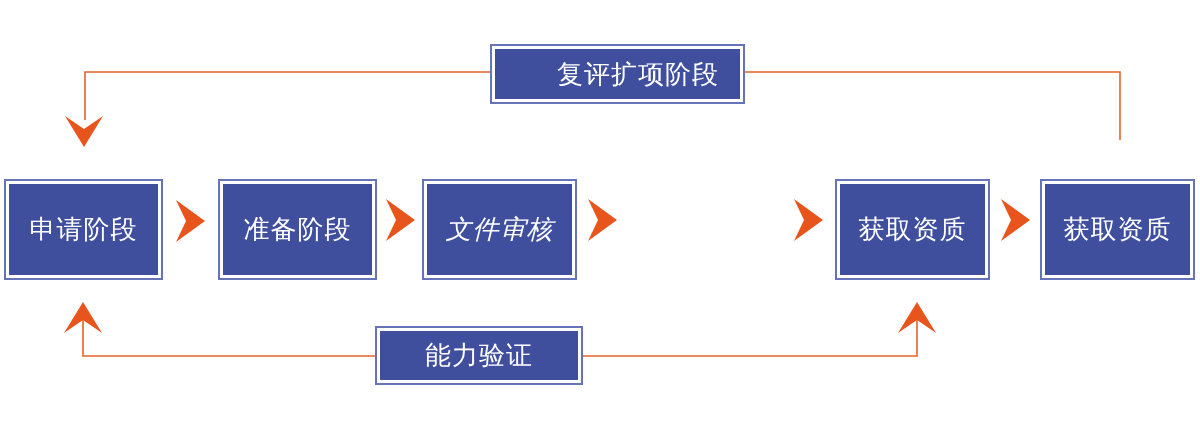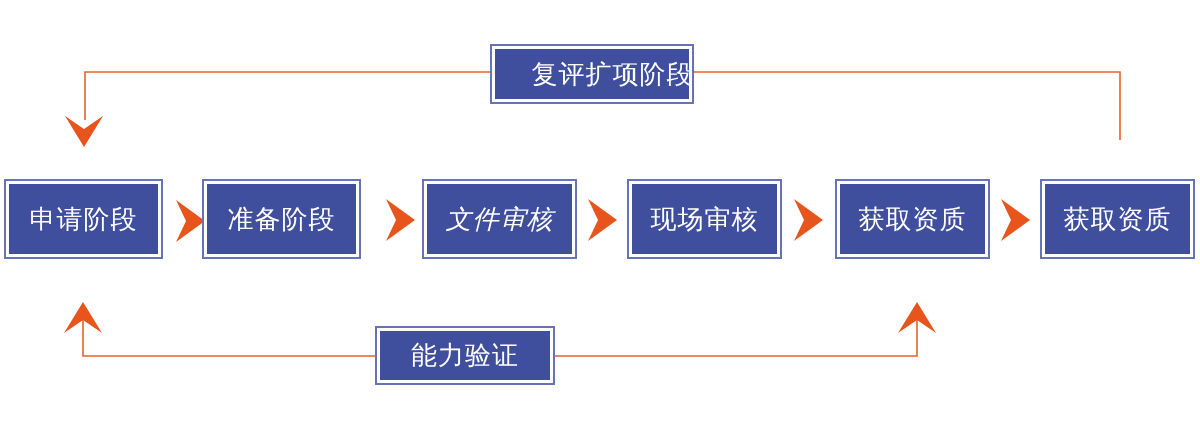--- a/index.html
+++ b/index.html
@@ -49,30 +49,30 @@
     align-items:center;
     justify-content:center;
     color:var(--box-text);
     font-size:26px;
     letter-spacing:1px;
     white-space:nowrap;
     box-sizing:border-box;
   }
   .step{
     top:181px;
-    height:76px;
+    height:97px;
   }
   .step-1{left:6px;width:155px;}
-  .step-2{left:204px;width:155px;}
+  .step-2{left:220px;width:155px;}
   .step-3{left:424px;width:151px;font-style:italic;}
   .step-4{left:629px;width:151px;}
   .step-5{left:837px;width:151px;text-align:center;}
   .step-6{left:1042px;width:151px;}
-  .loop-top{left:492px;top:46px;width:200px;height:56px;padding-left:41px;}
-  .loop-bottom{left:377px;top:328px;width:176px;height:55px;}
+  .loop-top{left:492px;top:46px;width:251px;height:56px;padding-left:41px;}
+  .loop-bottom{left:377px;top:328px;width:204px;height:55px;}
 </style>
 </head>
 <body>
 
 <div class="canvas">
 
   <svg class="connectors" width="1200" height="433" viewBox="0 0 1200 433" aria-hidden="true">
 
     <polyline class="line" points="1120,140 1120,72 85,72 85,120"></polyline>
     <polygon class="head" points="65,116 84,129 103,116 84,147"></polygon>
@@ -90,23 +90,20 @@
 
   <div class="step step-1">
     <span>申请阶段</span>
   </div>
   <div class="step step-2">
     <span>准备阶段</span>
   </div>
   <div class="step step-3">
     <span>文件审核</span>
   </div>
-  <div class="step step-4">
-    <span>现场审核</span>
-  </div>
   <div class="step step-5">
     <span>获取资质</span>
   </div>
   <div class="step step-6">
     <span>获取资质</span>
   </div>
 
   <div class="loop-label loop-top">
     <span>复评扩项阶段</span>
   </div>

